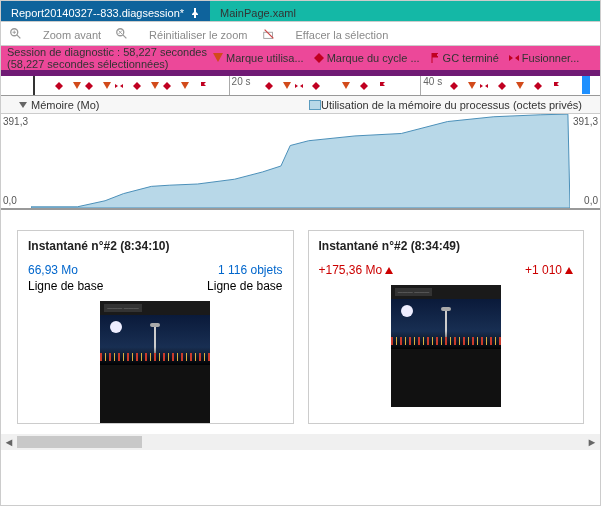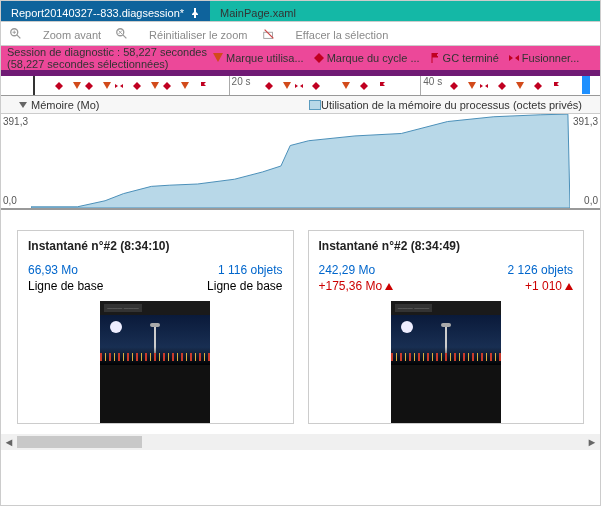--- a/index.html
+++ b/index.html
@@ -249,24 +249,20 @@
       <div class="sky"></div>
         <div class="moon"></div>
         <div class="needle"></div>
         <div class="nd-top"></div>
         <div class="city"></div>
     </div>
   </div>
   <div class="snap">
     <h4>Instantané n°#2 (8:34:49)</h4>
     <div class="row">
-      <span class="link">242,29 Mo</span>
-      <span class="link">2 126 objets</span>
-    </div>
-    <div class="row">
       <span class="delta l">
           <span>+175,36 Mo</span>
           <span class="arrow-up"></span>
         </span>
       <span class="delta">
           <span>+1 010</span>
           <span class="arrow-up"></span>
         </span>
     </div>
     <div class="thumb">

